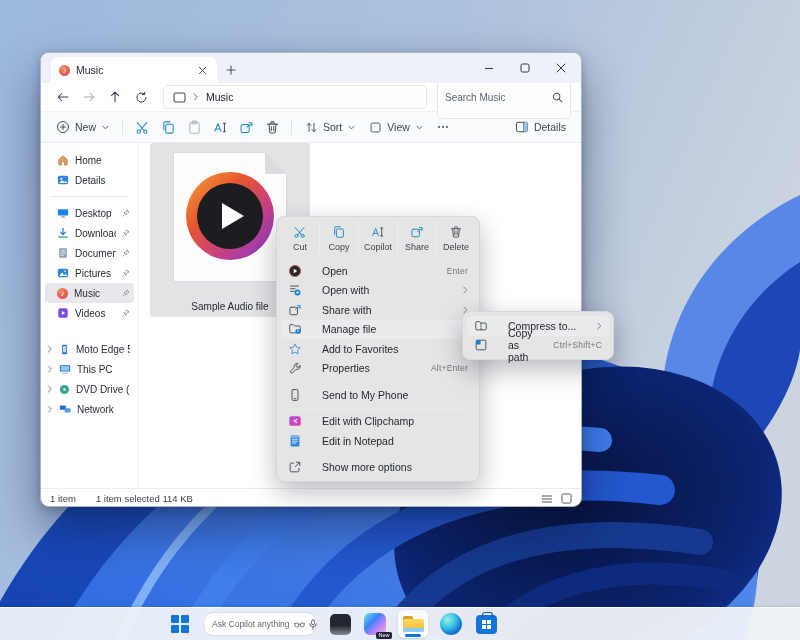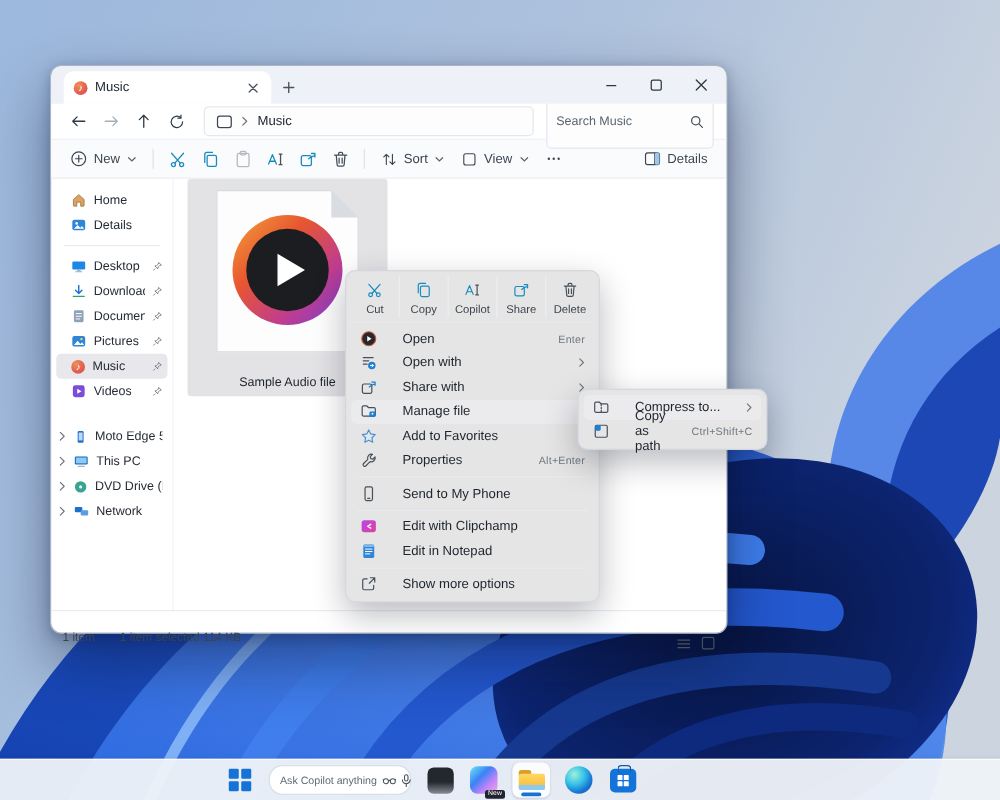--- a/index.html
+++ b/index.html
@@ -54,40 +54,40 @@
   .tile{position:absolute;left:11px;top:0;width:160px;height:174px;background:#e3e3e6;border-radius:3px}
   .page{width:112px;height:128px;background:#fdfdfd;border:1px solid #d7dade;margin:9px auto 0;position:relative}
   .page::before{content:"";position:absolute;top:-1px;right:-1px;border-bottom:22px solid #d9dde2;border-right:22px solid #e3e3e6}
   .ring{width:88px;height:88px;border-radius:50%;margin:19px auto 0;
     background:linear-gradient(135deg,#f3a33c,#e8562f 35%,#c03d8e 70%,#7b3fd4);
     display:flex;align-items:center;justify-content:center}
   .disc{width:66px;height:66px;border-radius:50%;background:#1b1d21;display:flex;align-items:center;justify-content:center}
   .playtri{width:0;height:0;border-left:22px solid #fff;border-top:13px solid transparent;border-bottom:13px solid transparent;margin-left:6px}
   .tile-label{position:absolute;bottom:5px;width:100%;text-align:center;font-size:10px;color:#1f252c}
 
-  .statusbar{height:19px;border-top:1px solid #e9edf2;display:flex;padding:16px 9px;font-size:9.5px;color:#3c444d;gap:20px}
+  .statusbar{height:19px;border-top:1px solid #e9edf2;display:flex;align-items:center;padding:0 9px;font-size:9.5px;color:#3c444d;gap:20px}
   .statusbar .right{margin-left:auto;display:flex;gap:8px;align-items:center}
 
   
   .menu{position:absolute;background:#e5e5e5;border:1px solid #d4d8de;border-radius:8px;
     box-shadow:0 10px 26px rgba(10,15,30,.28);padding:4px;font-size:10.5px;color:#1e242b}
   .actions{display:flex;border-bottom:1px solid #e6e9ed;padding-bottom:3px;margin-bottom:3px}
   .action{flex:1;display:flex;flex-direction:column;align-items:center;gap:3px;padding:4px 0 2px;font-size:9px;color:#3c454e;border-right:1px solid #ecEEF1}
   .action{border-right:1px solid #eceef1}
   .action:last-child{border-right:none}
   .mi{display:flex;align-items:center;gap:20px;height:19.5px;padding:0 7px;border-radius:4px}
   .mi.hl{background:#ebebee}
   .mi .sc{margin-left:auto;font-size:8.5px;color:#6f7880;letter-spacing:.2px}
   .mi .sub{margin-left:auto}
   .msep{height:1px;background:#e7eaee;margin:3px 5px}
 
   
   .taskbar{position:absolute;left:0;bottom:0;width:800px;height:32px;background:rgba(238,242,248,.96);
     border-top:1px solid rgba(255,255,255,.7);box-shadow:0 -1px 3px rgba(30,40,60,.08)}
-  .tb-inner{position:absolute;left:180px;top:0;height:32px;display:flex;align-items:center;gap:11px}
+  .tb-inner{position:absolute;left:168px;top:0;height:32px;display:flex;align-items:center;gap:11px}
   .tbico{width:24px;height:24px;display:flex;align-items:center;justify-content:center;border-radius:5px;position:relative}
   .pill{width:96px;height:22px;border-radius:11px;background:#fff;border:1px solid #d9dfe7;display:flex;align-items:center;
     gap:4px;padding:0 8px;font-size:8.5px;color:#5f6a75}
   .pill .ptxt{white-space:nowrap}
   .start-grid{display:grid;grid-template-columns:8px 8px;grid-template-rows:8px 8px;gap:1.5px}
   .start-grid div{background:#1573d6;border-radius:1px}
   .dark-app{width:21px;height:21px;border-radius:5px;background:linear-gradient(180deg,#23272e 55%,#868c95)}
   .copilot{width:22px;height:22px;border-radius:6px;background:linear-gradient(135deg,#6ee7f5,#3b82f6 38%,#c084fc 68%,#f9a8d4)}
   .badge{position:absolute;right:-5px;bottom:-3px;background:#1f2430;color:#fff;font-size:5.5px;padding:1px 2.5px;border-radius:2px;line-height:1}
   .explorer-wrap{width:30px;height:28px;background:rgba(255,255,255,.85);border-radius:6px;display:flex;align-items:center;justify-content:center;position:relative;box-shadow:0 1px 2px rgba(20,30,50,.15)}

